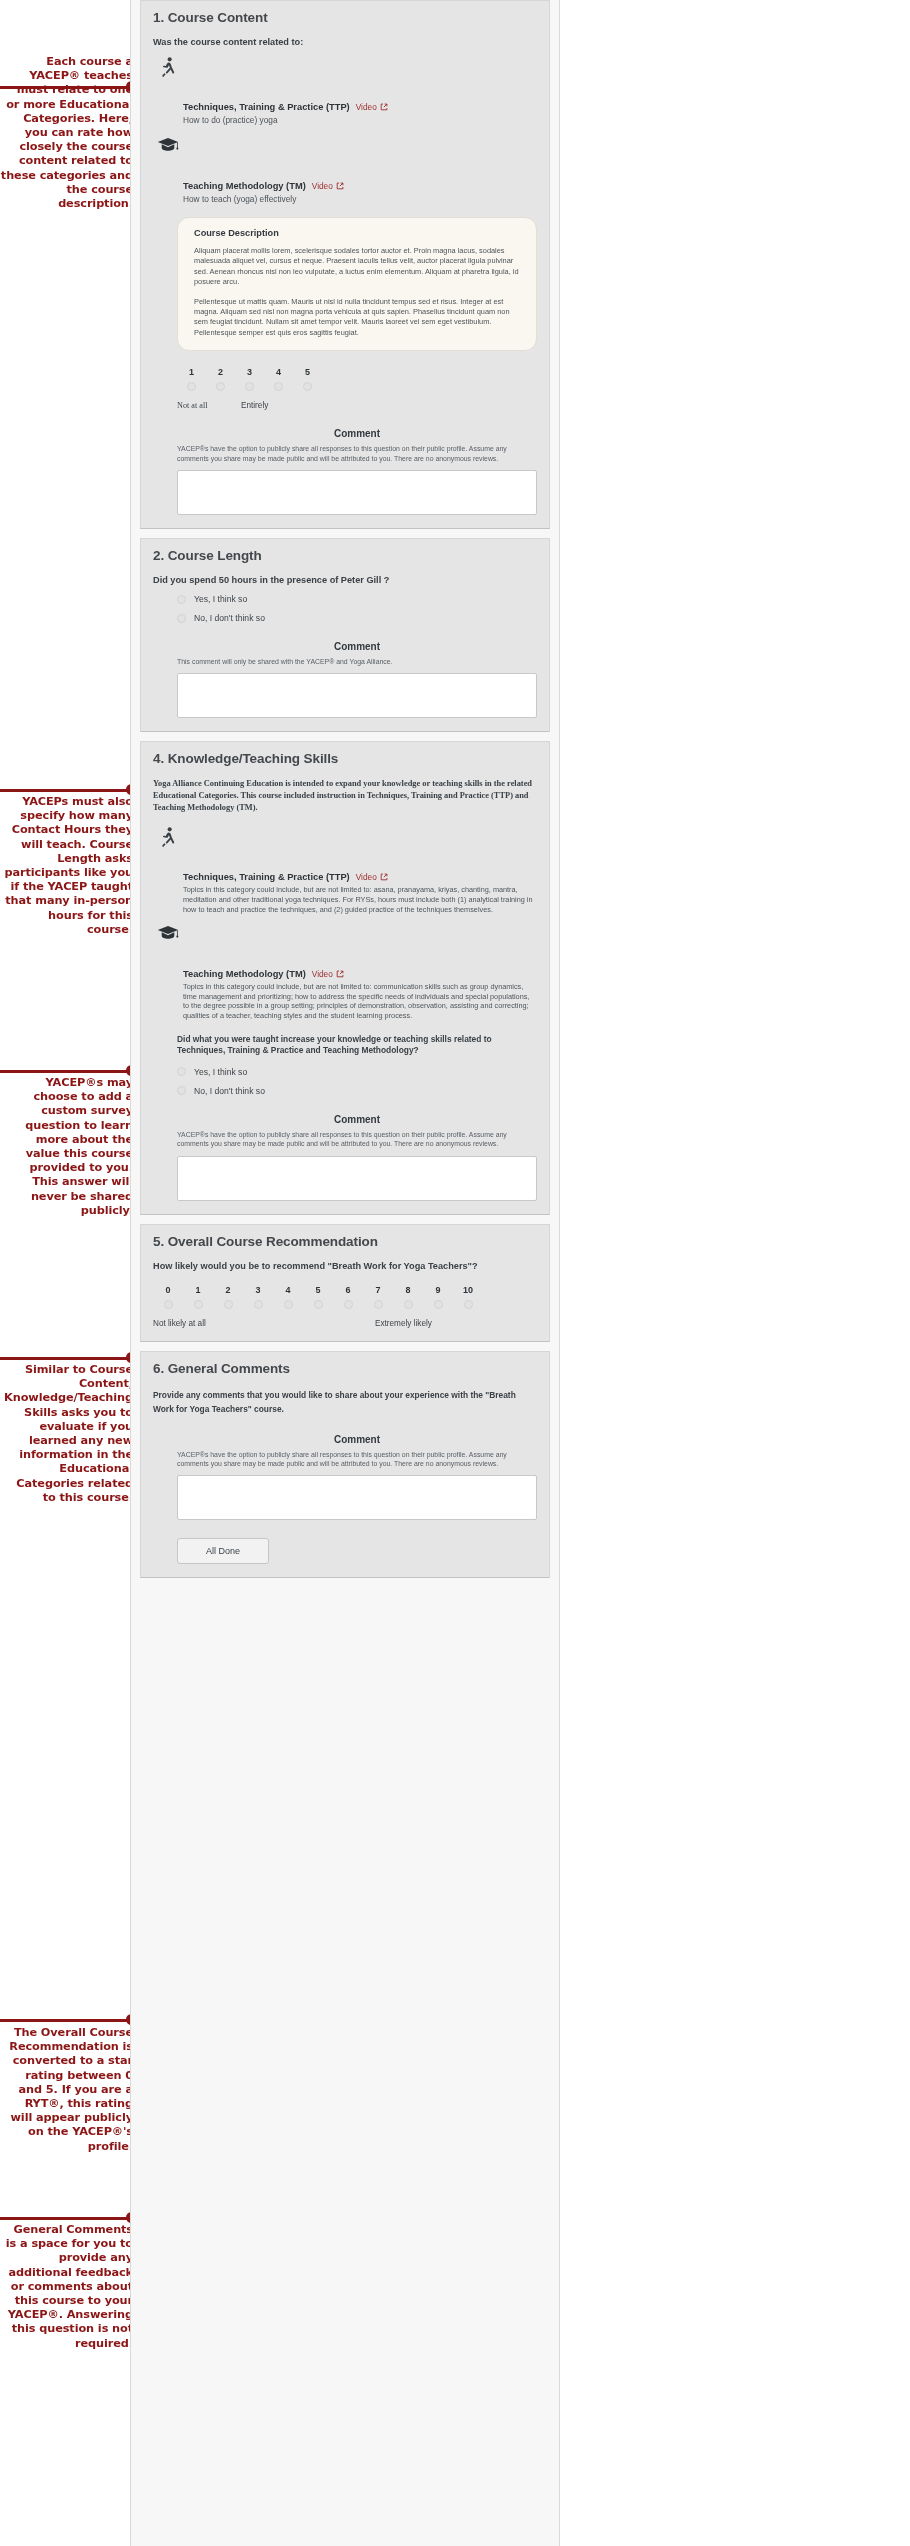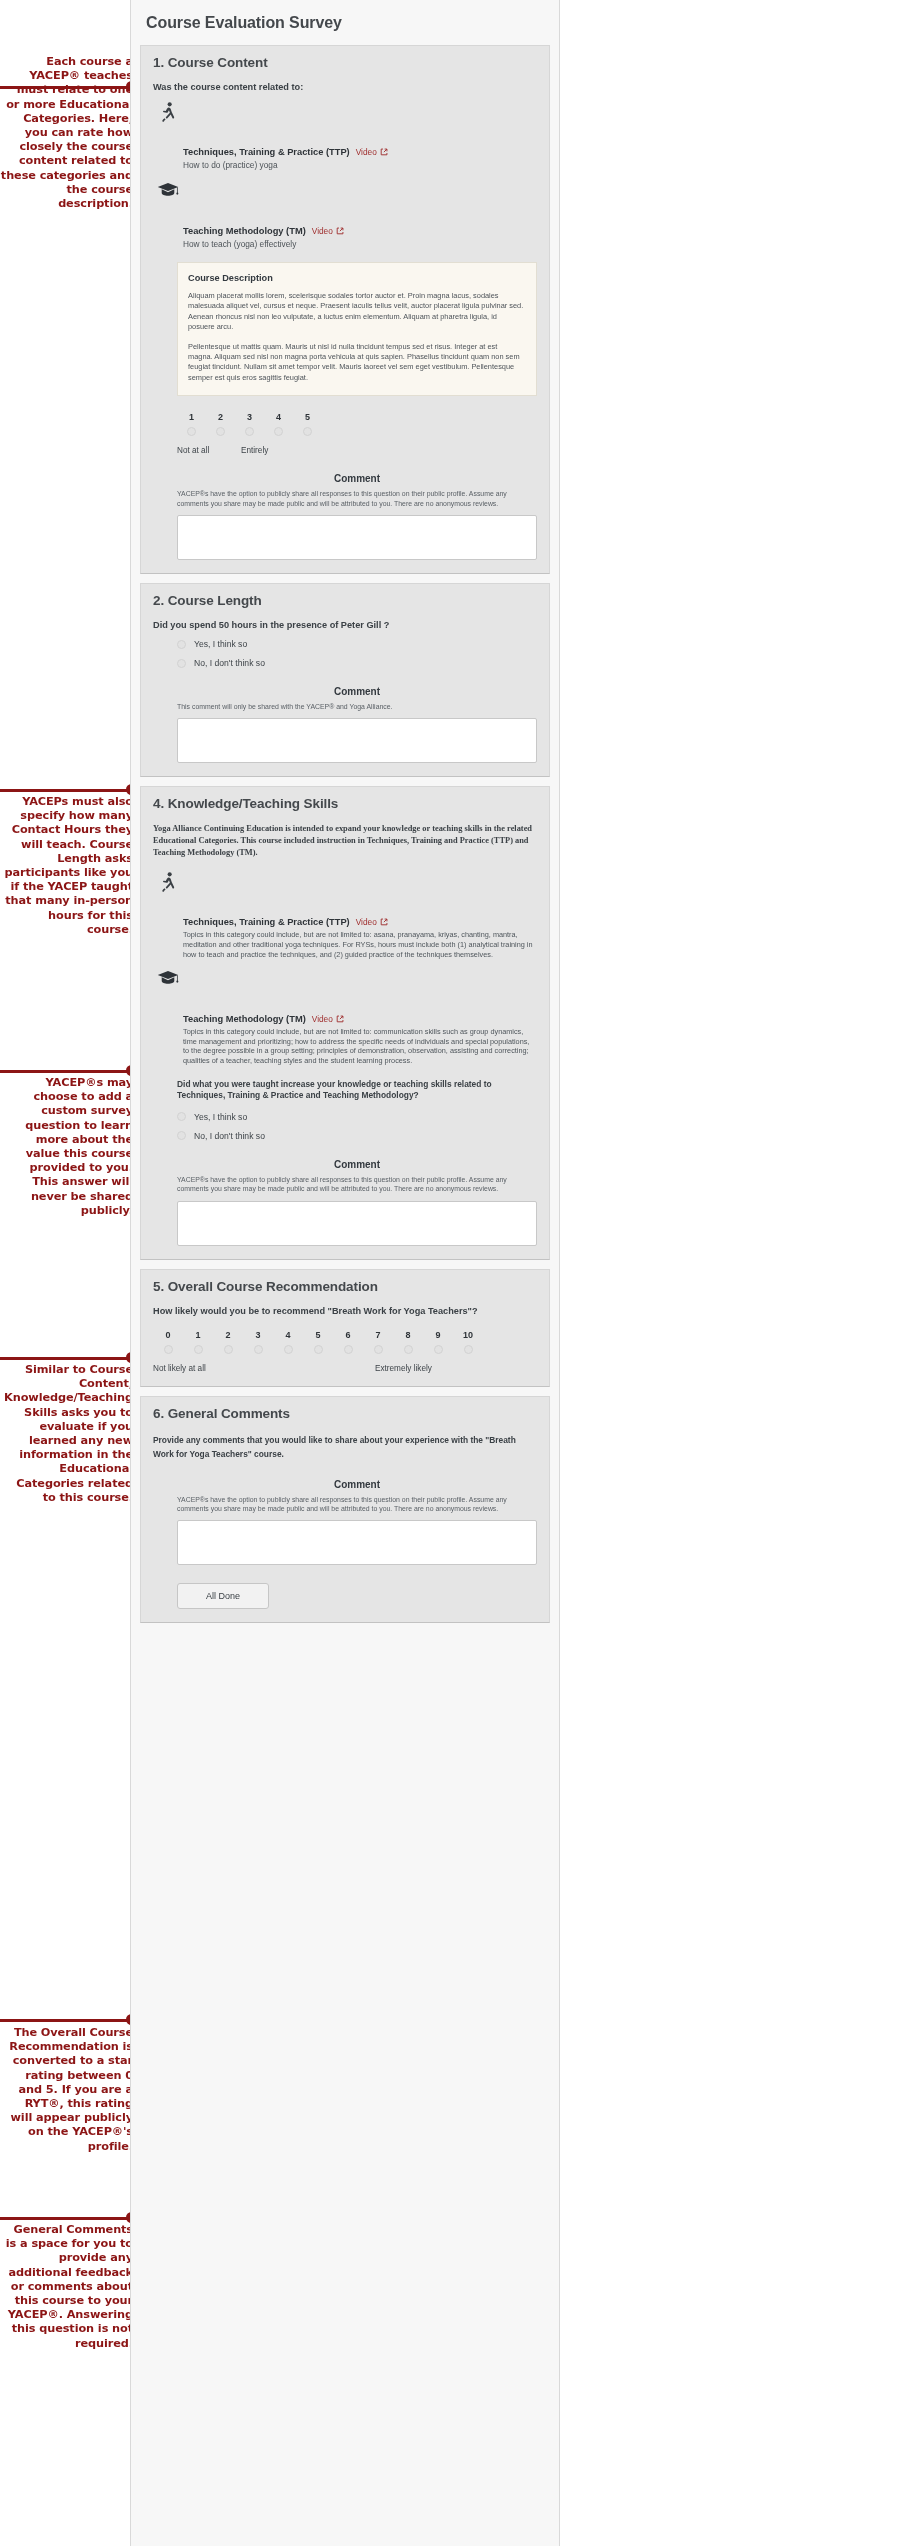--- a/index.html
+++ b/index.html
@@ -102,22 +102,22 @@
   .ext-ico { display:inline-block; width:8px; height:8px; }
   .cat-sub {
     font-size:8.3px; color:#4d5358; margin-top:3px; line-height:11px;
   }
   .cat-sub.small { font-size:7.3px; line-height:9.6px; color:#4f565c; }
 
   
   .desc-box {
     background:#faf7f0;
     border:1px solid #e2ded2;
-    border-radius:0;
-    padding:10px 12px 12px 10px;
+    border-radius:12px;
+    padding:10px 12px 12px 16px;
     margin:12px 0 0 24px;
   }
   .desc-title { font-size:9.2px; font-weight:700; color:#33393f; margin-bottom:8px; }
   .desc-box p {
     margin:0 0 9px 0;
     font-size:7.4px;
     line-height:10.4px;
     color:#4d5359;
   }
   .desc-box p:last-child { margin-bottom:0; }
@@ -208,21 +208,20 @@
 
   <div class="ann" style="top:55px;">Each course a YACEP® teaches must relate to one or more Educational Categories. Here, you can rate how closely the course content related to these categories and the course description.</div>
   <div class="ann" style="top:795px;">YACEPs must also specify how many Contact Hours they will teach. Course Length asks participants like you if the YACEP taught that many in-person hours for this course.</div>
   <div class="ann" style="top:1076px;">YACEP®s may choose to add a custom survey question to learn more about the value this course provided to you. This answer will never be shared publicly.</div>
   <div class="ann" style="top:1363px;">Similar to Course Content, Knowledge/Teaching Skills asks you to evaluate if you learned any new information in the Educational Categories related to this course.</div>
   <div class="ann" style="top:2026px;">The Overall Course Recommendation is converted to a star rating between 0 and 5. If you are a RYT®, this rating will appear publicly on the YACEP®'s profile.</div>
   <div class="ann" style="top:2223px;">General Comments is a space for you to provide any additional feedback or comments about this course to your YACEP®. Answering this question is not required.</div>
 
   <div id="survey">
 
-    <div class="survey-title">Course Evaluation Survey</div>
 
     <div class="card">
       <h2>1. Course Content</h2>
       <div class="q-label">Was the course content related to:</div>
 
       <div class="cat-row">
         <div class="cat-icon">
           <svg width="19" height="22" viewBox="0 0 24 28" fill="#3a3f44">
             <circle cx="13.5" cy="3" r="2.6"></circle>
             <path d="M12.6 6.4 C10.6 7.6 9.2 9.6 8.6 11.6 L6.2 11.1 C5.5 11 5 11.4 5 12 c0 .55.4 1 .95 1.1 l3.6 .7 c.7 .14 1.35-.2 1.6-.85 .35-.9 .85-1.8 1.5-2.5 l1.1 3.3 -4.9 5.4 c-.45 .5-.4 1.25 .12 1.65 .5 .4 1.2 .3 1.6-.2 l4.3-4.8 2.1 4.6 c.3 .65 1.05 .9 1.65 .55 .6-.34 .8-1.1 .48-1.72 l-2.9-6.2 -1.4-4.1 c-.45-1.3-1.9-1.95-3.1-1.3 z"></path>
@@ -293,21 +292,21 @@
           <div class="scale-cell">
             <div class="scale-num">4</div>
             <div class="radio-dot"></div>
           </div>
           <div class="scale-cell">
             <div class="scale-num">5</div>
             <div class="radio-dot"></div>
           </div>
         </div>
         <div class="scale-ends">
-          <span style="width:64px;">Not at all</span>
+          <span style="width:64px;font-family:Liberation Serif, serif;">Not at all</span>
           <span>Entirely</span>
         </div>
       </div>
 
       <div class="comment-block">
         <div class="comment-head">Comment</div>
         <div class="comment-note">YACEP®s have the option to publicly share all responses to this question on their public profile. Assume any comments you share may be made public and will be attributed to you. There are no anonymous reviews.</div>
         <textarea class="cmt" style=""></textarea>
       </div>
     </div>

